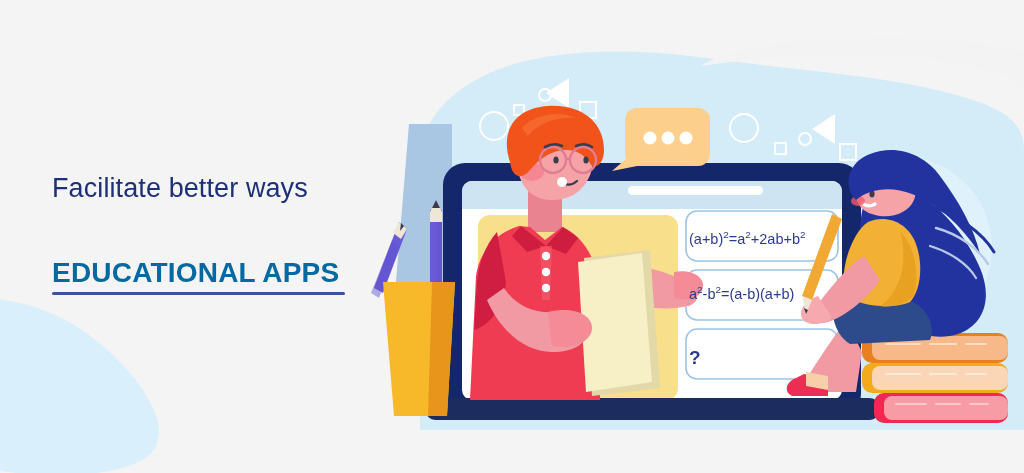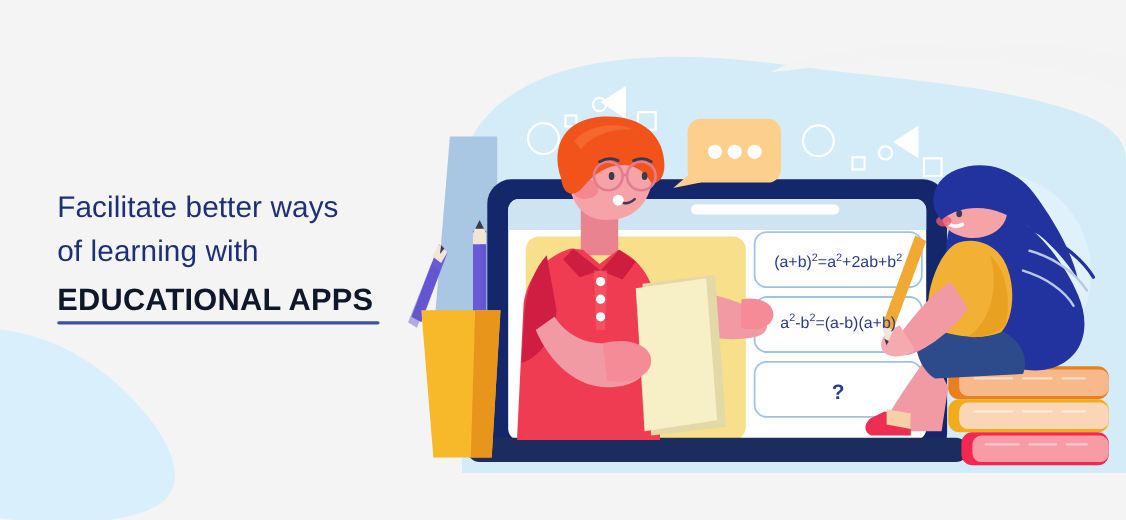--- a/index.html
+++ b/index.html
@@ -11,31 +11,31 @@
     position:relative;
   }
   #banner{position:absolute;inset:0;width:1024px;height:473px;}
   .txt-head{
     position:absolute;left:52px;top:168px;width:330px;
     font-size:27px;line-height:40px;color:#1d2f77;font-weight:400;
     letter-spacing:0.1px;
   }
   .txt-strong{
     position:absolute;left:52px;top:255px;
-    font-size:28px;line-height:36px;color:#0f172a;font-weight:bold;
+    font-size:28px;line-height:36px;color:#0369a1;font-weight:bold;
     letter-spacing:0.2px;
   }
   .rule{
     position:absolute;left:52px;top:292px;width:293px;height:3px;
     background:#3a52a0;border-radius:2px;
   }
   .formula{
     position:absolute;color:#2b3a8f;font-size:14.5px;
     font-family:"Liberation Sans", sans-serif;
-    white-space:nowrap;text-align:center;
+    white-space:nowrap;
   }
   .f1{left:689px;top:229px;width:146px;}
   .f2{left:689px;top:284px;width:146px;}
   .f3{left:689px;top:347px;width:146px;font-size:19px;font-weight:bold;}
   sup{font-size:0.68em;vertical-align:super;}
 </style>
 </head>
 <body>
 
 <svg id="banner" viewBox="0 0 1024 473" xmlns="http://www.w3.org/2000/svg">
@@ -238,21 +238,20 @@
              C 892 186 870 188 856 200 Z"></path>
 
     <path fill="none" stroke="#2233a0" stroke-width="3" stroke-linecap="round" d="M 930 206 C 956 214 982 232 994 252"></path>
     <path fill="none" stroke="#b9c8e8" stroke-width="2.4" stroke-linecap="round" d="M 936 228 C 958 234 978 248 988 264"></path>
     <path fill="none" stroke="#b9c8e8" stroke-width="2.2" stroke-linecap="round" d="M 930 246 C 950 252 968 264 976 278"></path>
   </g>
 </svg>
 
 <div class="txt-head">
   <span>Facilitate better ways</span><br>
-  <span>of learning with</span>
 </div>
 <div class="txt-strong">EDUCATIONAL APPS</div>
 <div class="rule"></div>
 
 <div class="formula f1">
   (a+b)<sup>2</sup>=a<sup>2</sup>+2ab+b<sup>2</sup>
 </div>
 <div class="formula f2">
   a<sup>2</sup>-b<sup>2</sup>=(a-b)(a+b)
 </div>

